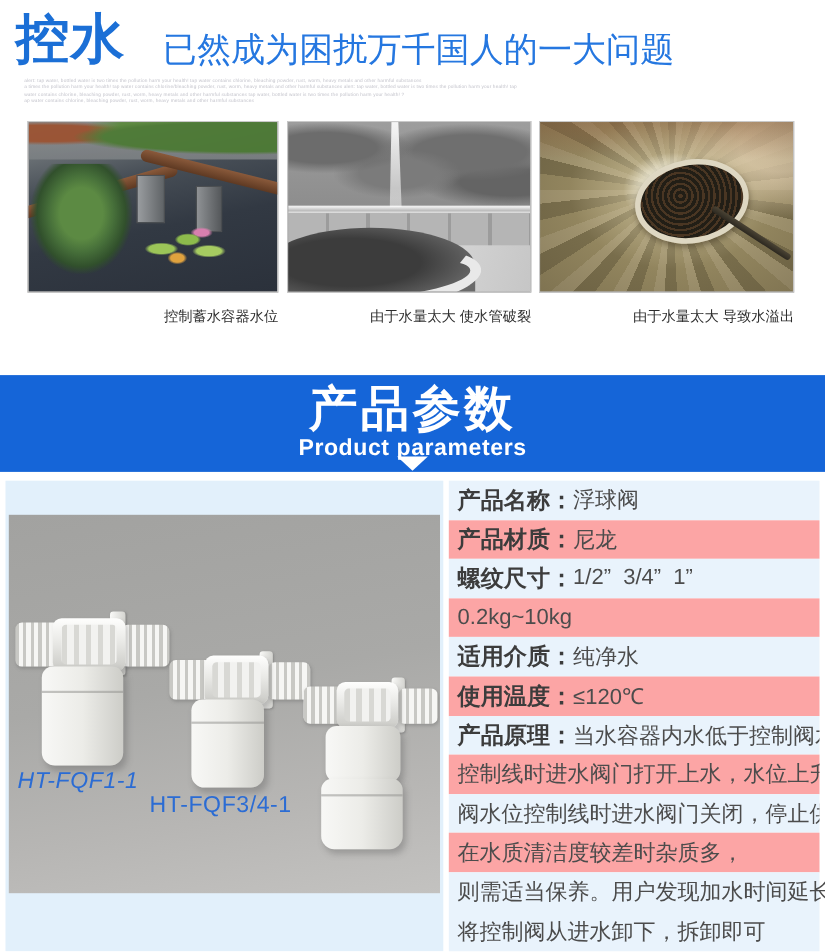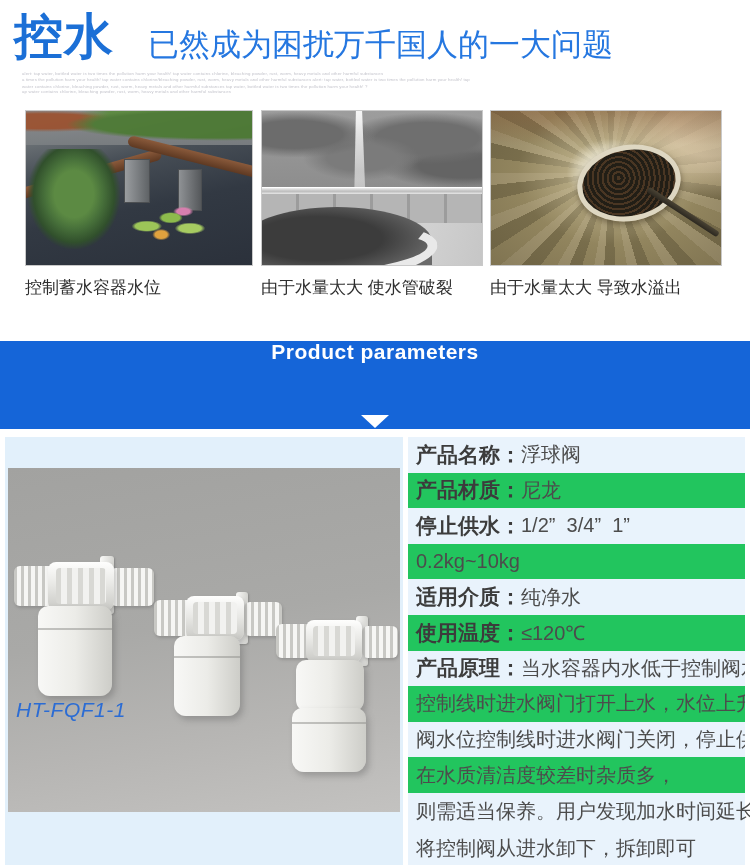--- a/index.html
+++ b/index.html
@@ -9,21 +9,21 @@
   
   .hdr-title { position:absolute; left:14px; top:0px; font-size:49px; line-height:72px; font-weight:bold; color:#1b6fd6; letter-spacing:1px; }
   .hdr-sub { position:absolute; left:148px; top:26px; font-size:31px; line-height:38px; color:#2577e0; font-weight:500; }
   .fineprint { position:absolute; left:22px; top:71px; width:640px; color:#c3c3cb; font-size:6px; line-height:8.3px; transform:scale(0.72); transform-origin:left top; letter-spacing:.2px; white-space:nowrap; }
 
   
   .photo { position:absolute; top:110px; height:156px; border:1px solid #c9c9c9; background:#999; overflow:hidden; }
   .photo1 { left:25px; width:228px; }
   .photo2 { left:261px; width:222px; }
   .photo3 { left:490px; width:232px; }
-  .caption { position:absolute; top:277px; font-size:17px; color:#2e2e2e; text-align:left; line-height:22px; }
+  .caption { position:absolute; top:277px; font-size:13px; color:#2e2e2e; text-align:right; line-height:22px; }
   .cap1 { left:25px; width:228px; }
   .cap2 { left:261px; width:222px; }
   .cap3 { left:490px; width:232px; }
 
   
   .photo1 .water { position:absolute; inset:0; background:linear-gradient(168deg,#84878a 0%,#6e7478 14%,#474e56 34%,#323943 60%,#2b313b 100%); }
   .photo1 .deckplants { position:absolute; left:0; top:0; width:100%; height:34px;
      background: radial-gradient(ellipse at 86% 40%, #4f7c36 0 46%, transparent 56%),
                  radial-gradient(ellipse at 64% 10%, #5d8b40 0 30%, transparent 45%),
                  radial-gradient(ellipse at 8% 30%, #9c5433 0 22%, transparent 32%),
@@ -90,21 +90,21 @@
   .thread { position:absolute; background:repeating-linear-gradient(90deg,#c8c8c4 0 3px,#f6f6f4 3px 7px); border-radius:6px; box-shadow:1px 2px 3px rgba(90,90,90,.3); }
   .ribs { position:absolute; background:repeating-linear-gradient(90deg,#d8d8d4 0 5px,#f2f2f0 5px 11px); border-radius:4px; }
   .cup { position:absolute; background:linear-gradient(90deg,#f8f8f6,#ececE8 50%,#cdcdc8); border-radius:10px 10px 12px 12px; box-shadow:3px 4px 6px rgba(90,90,90,.35); }
   .cup-seam { position:absolute; left:0; width:100%; height:2px; background:rgba(150,150,145,.55); }
 
   .model-label { position:absolute; font-size:21px; color:#2b6cd4; letter-spacing:.5px; }
 
   .specs { position:absolute; left:408px; top:437px; width:337px; }
   .spec-row { display:flex; align-items:center; height:35.6px; padding-left:8px; overflow:hidden; }
   .spec-row.blue { background:#e9f3fc; }
-  .spec-row.white { background:#22c55e; }
+  .spec-row.white { background:#fca5a5; }
   .spec-label { font-size:21px; font-weight:600; color:#3c3c3c; white-space:pre; }
   .spec-value { font-size:20px; font-weight:400; color:#4c4c4c; white-space:pre; }
   .spec-text { font-size:20px; font-weight:400; color:#4c4c4c; white-space:pre; }
   .spec-block { padding:0 0 0 8px; background:#e9f3fc; }
   .spec-block div { font-size:20px; color:#4c4c4c; line-height:37px; white-space:pre; }
 </style>
 </head>
 <body>
 
 <div class="page">
@@ -142,20 +142,21 @@
     <div class="wash"></div>
     <div class="drain"></div>
     <div class="stick"></div>
   </div>
 
   <div class="caption cap1">控制蓄水容器水位</div>
   <div class="caption cap2">由于水量太大 使水管破裂</div>
   <div class="caption cap3">由于水量太大 导致水溢出</div>
 
   <div class="banner">
+    <div class="banner-title">产品参数</div>
     <div class="banner-sub">Product parameters</div>
     <div class="banner-tri"></div>
   </div>
 
   <div class="panel">
     <div class="prod-photo">
 
       <div>
         <div class="flange" style="left:92px; top:88px; width:14px; height:58px;"></div>
         <div class="thread" style="left:6px; top:98px; width:46px; height:40px;"></div>
@@ -184,34 +185,35 @@
         <div class="thread" style="left:354px; top:158px; width:36px; height:32px;"></div>
         <div class="pipe" style="left:298px; top:152px; width:56px; height:42px;"></div>
         <div class="ribs" style="left:305px; top:158px; width:42px; height:30px;"></div>
         <div class="cup" style="left:288px; top:192px; width:68px; height:52px;"></div>
         <div class="cup" style="left:284px; top:240px; width:74px; height:64px;">
           <div class="cup-seam" style="top:14px;"></div>
         </div>
       </div>
 
       <div class="model-label" style="left:8px; top:230px;font-style:italic;">HT-FQF1-1</div>
+      <div class="model-label" style="left:128px; top:252px;">HT-FQF3/4-1</div>
     </div>
   </div>
 
   <div class="specs">
     <div class="spec-row blue">
       <span class="spec-label">产品名称：</span>
       <span class="spec-value">浮球阀</span>
     </div>
     <div class="spec-row white">
       <span class="spec-label">产品材质：</span>
       <span class="spec-value">尼龙</span>
     </div>
     <div class="spec-row blue">
-      <span class="spec-label">停止供水：</span>
+      <span class="spec-label">螺纹尺寸：</span>
       <span class="spec-value">1/2”  3/4”  1”</span>
     </div>
     <div class="spec-row white">
       <span class="spec-value">0.2kg~10kg</span>
     </div>
     <div class="spec-row blue">
       <span class="spec-label">适用介质：</span>
       <span class="spec-value">纯净水</span>
     </div>
     <div class="spec-row white">

